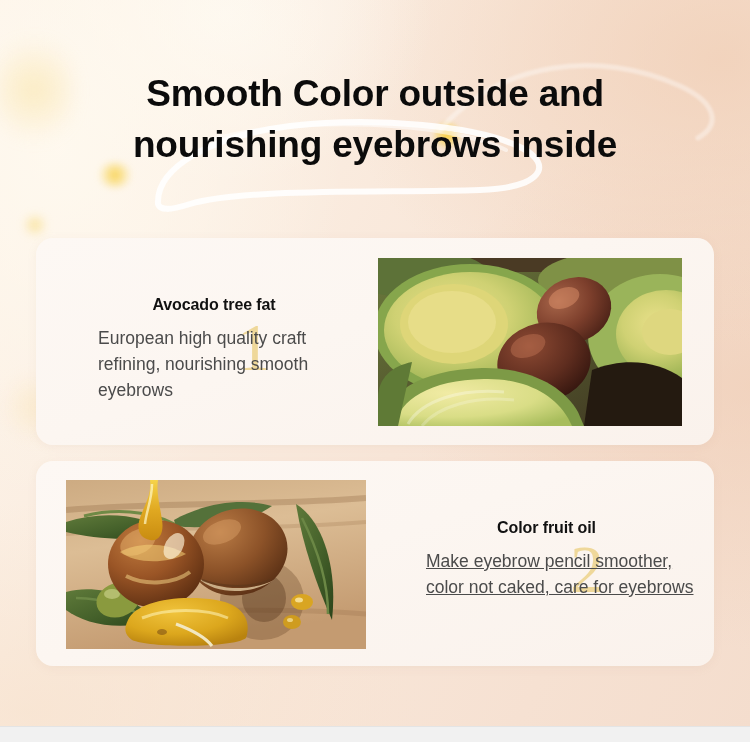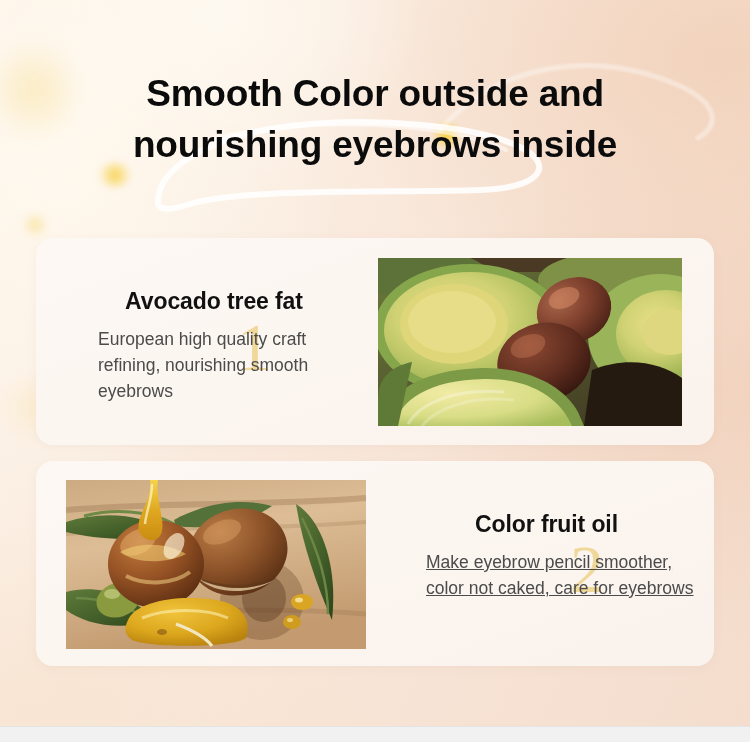--- a/index.html
+++ b/index.html
@@ -127,24 +127,24 @@
     color: #efd89a;
     line-height: 1;
     user-select: none;
     pointer-events: none;
   }
   #num-1 { left: 173px; top: 25px; }
   #num-2 { left: 176px; top: 24px; }
 
   .card-title {
     position: relative;
-    font-size: 23px;
+    font-size: 16px;
     font-weight: bold;
     color: #111111;
-    margin: 0 0 11px 0;
+    margin: 8px 0 11px 0;
     text-align: center;
     letter-spacing: -0.1px;
   }
   .card-body {
     position: relative;
     font-size: 17.5px;
     line-height: 26px;
     color: #4b4b4b;
     margin: 0;
     text-align: left;

